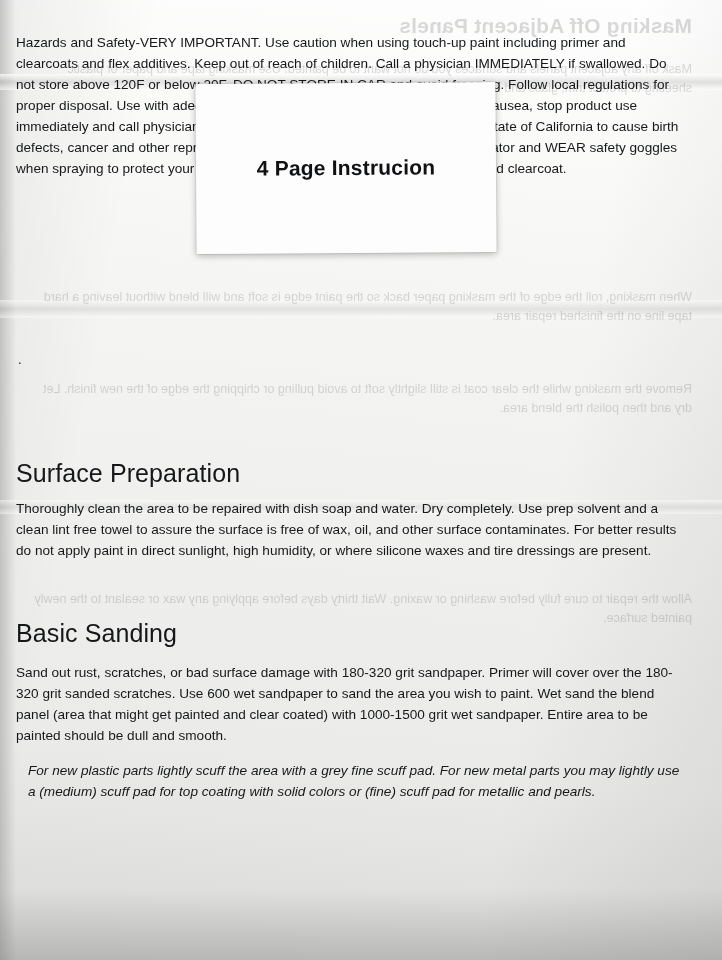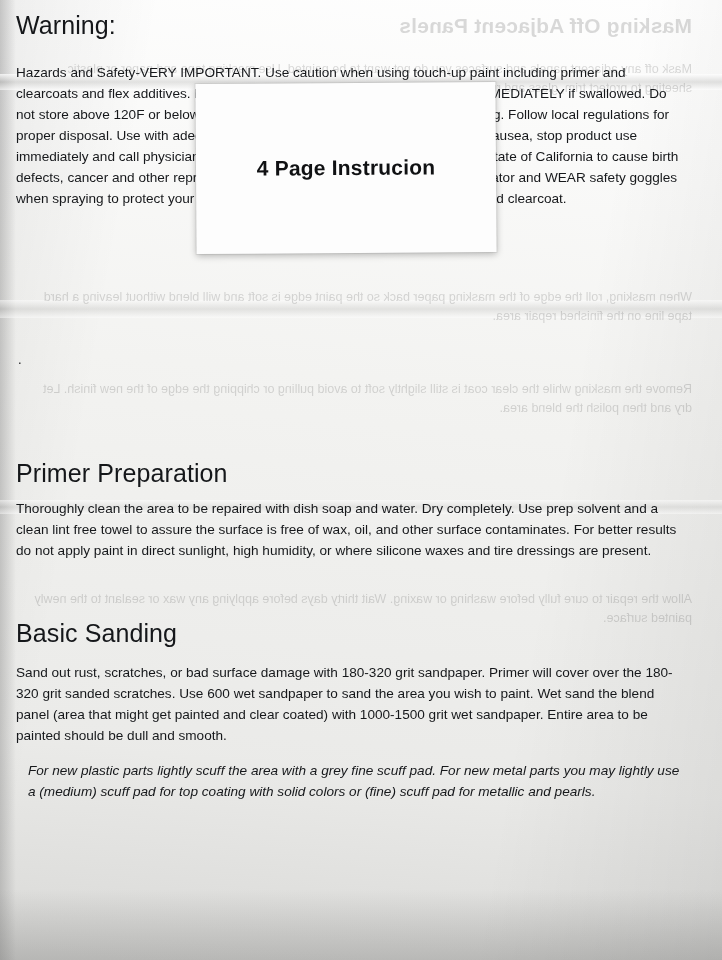--- a/index.html
+++ b/index.html
@@ -160,30 +160,29 @@
     <div class="bt-title" style="left:30px; top:14px;">Masking Off Adjacent Panels</div>
     <div class="bt-para" style="left:30px; top:60px;">Mask off any adjacent panels and surfaces you do not want to be painted. Use masking tape and paper or plastic sheeting to protect trim, glass and rubber moldings from overspray.</div>
     <div class="bt-para" style="left:30px; top:288px;">When masking, roll the edge of the masking paper back so the paint edge is soft and will blend without leaving a hard tape line on the finished repair area.</div>
     <div class="bt-para" style="left:30px; top:380px;">Remove the masking while the clear coat is still slightly soft to avoid pulling or chipping the edge of the new finish. Let dry and then polish the blend area.</div>
     <div class="bt-para" style="left:30px; top:590px;">Allow the repair to cure fully before washing or waxing. Wait thirty days before applying any wax or sealant to the newly painted surface.</div>
   </div>
 
   <div id="content">
 
     <div class="section" style="top:10px;">
-      <h1 class="heading">Warning:</h1>
       <p class="body" style="margin-top:22px;">Hazards and Safety-VERY IMPORTANT. Use caution when using touch-up paint including primer and clearcoats and flex additives. Keep out of reach of children. Call a physician IMMEDIATELY if swallowed. Do not store above 120F or below 20F. DO NOT STORE IN CAR and avoid freezing. Follow local regulations for proper disposal. Use with adequate ventilation. If you experience dizziness or nausea, stop product use immediately and call physician. This product contains chemicals known to the State of California to cause birth defects, cancer and other reproductive harm. WEAR an automotive paint respirator and WEAR safety goggles when spraying to protect your lungs and eyes. This includes the primer, paint and clearcoat.</p>
     </div>
 
     <div class="section" style="top:305px;">
     </div>
     <div class="dot-artifact">.</div>
 
     <div class="section" style="top:458px;">
-      <h1 class="heading">Primer Preparation</h1>
+      <h1 class="heading">Surface Preparation</h1>
       <p class="body" style="margin-top:0;">Thoroughly clean the area to be repaired with dish soap and water.  Dry completely. Use prep solvent and a clean lint free towel to assure the surface is free of wax, oil, and other surface contaminates. For better results do not apply paint in direct sunlight, high humidity, or where silicone waxes and tire dressings are present.</p>
     </div>
 
     <div class="section" style="top:618px;">
       <h1 class="heading">Basic Sanding</h1>
       <p class="body" style="margin-top:14px;">Sand out rust, scratches, or bad surface damage with 180-320 grit sandpaper. Primer will cover over the 180-320 grit sanded scratches. Use 600 wet sandpaper to sand the area you wish to paint. Wet sand the blend panel (area that might get painted and clear coated) with 1000-1500 grit wet sandpaper. Entire area to be painted should be dull and smooth.</p>
       <p class="body" style="margin-left:12px; width:660px;font-style:italic;">For new plastic parts lightly scuff the area with a grey fine scuff pad. For new metal parts you may lightly use a (medium) scuff pad for top coating with solid colors or (fine) scuff pad for metallic and pearls.</p>
     </div>
 
   </div>

